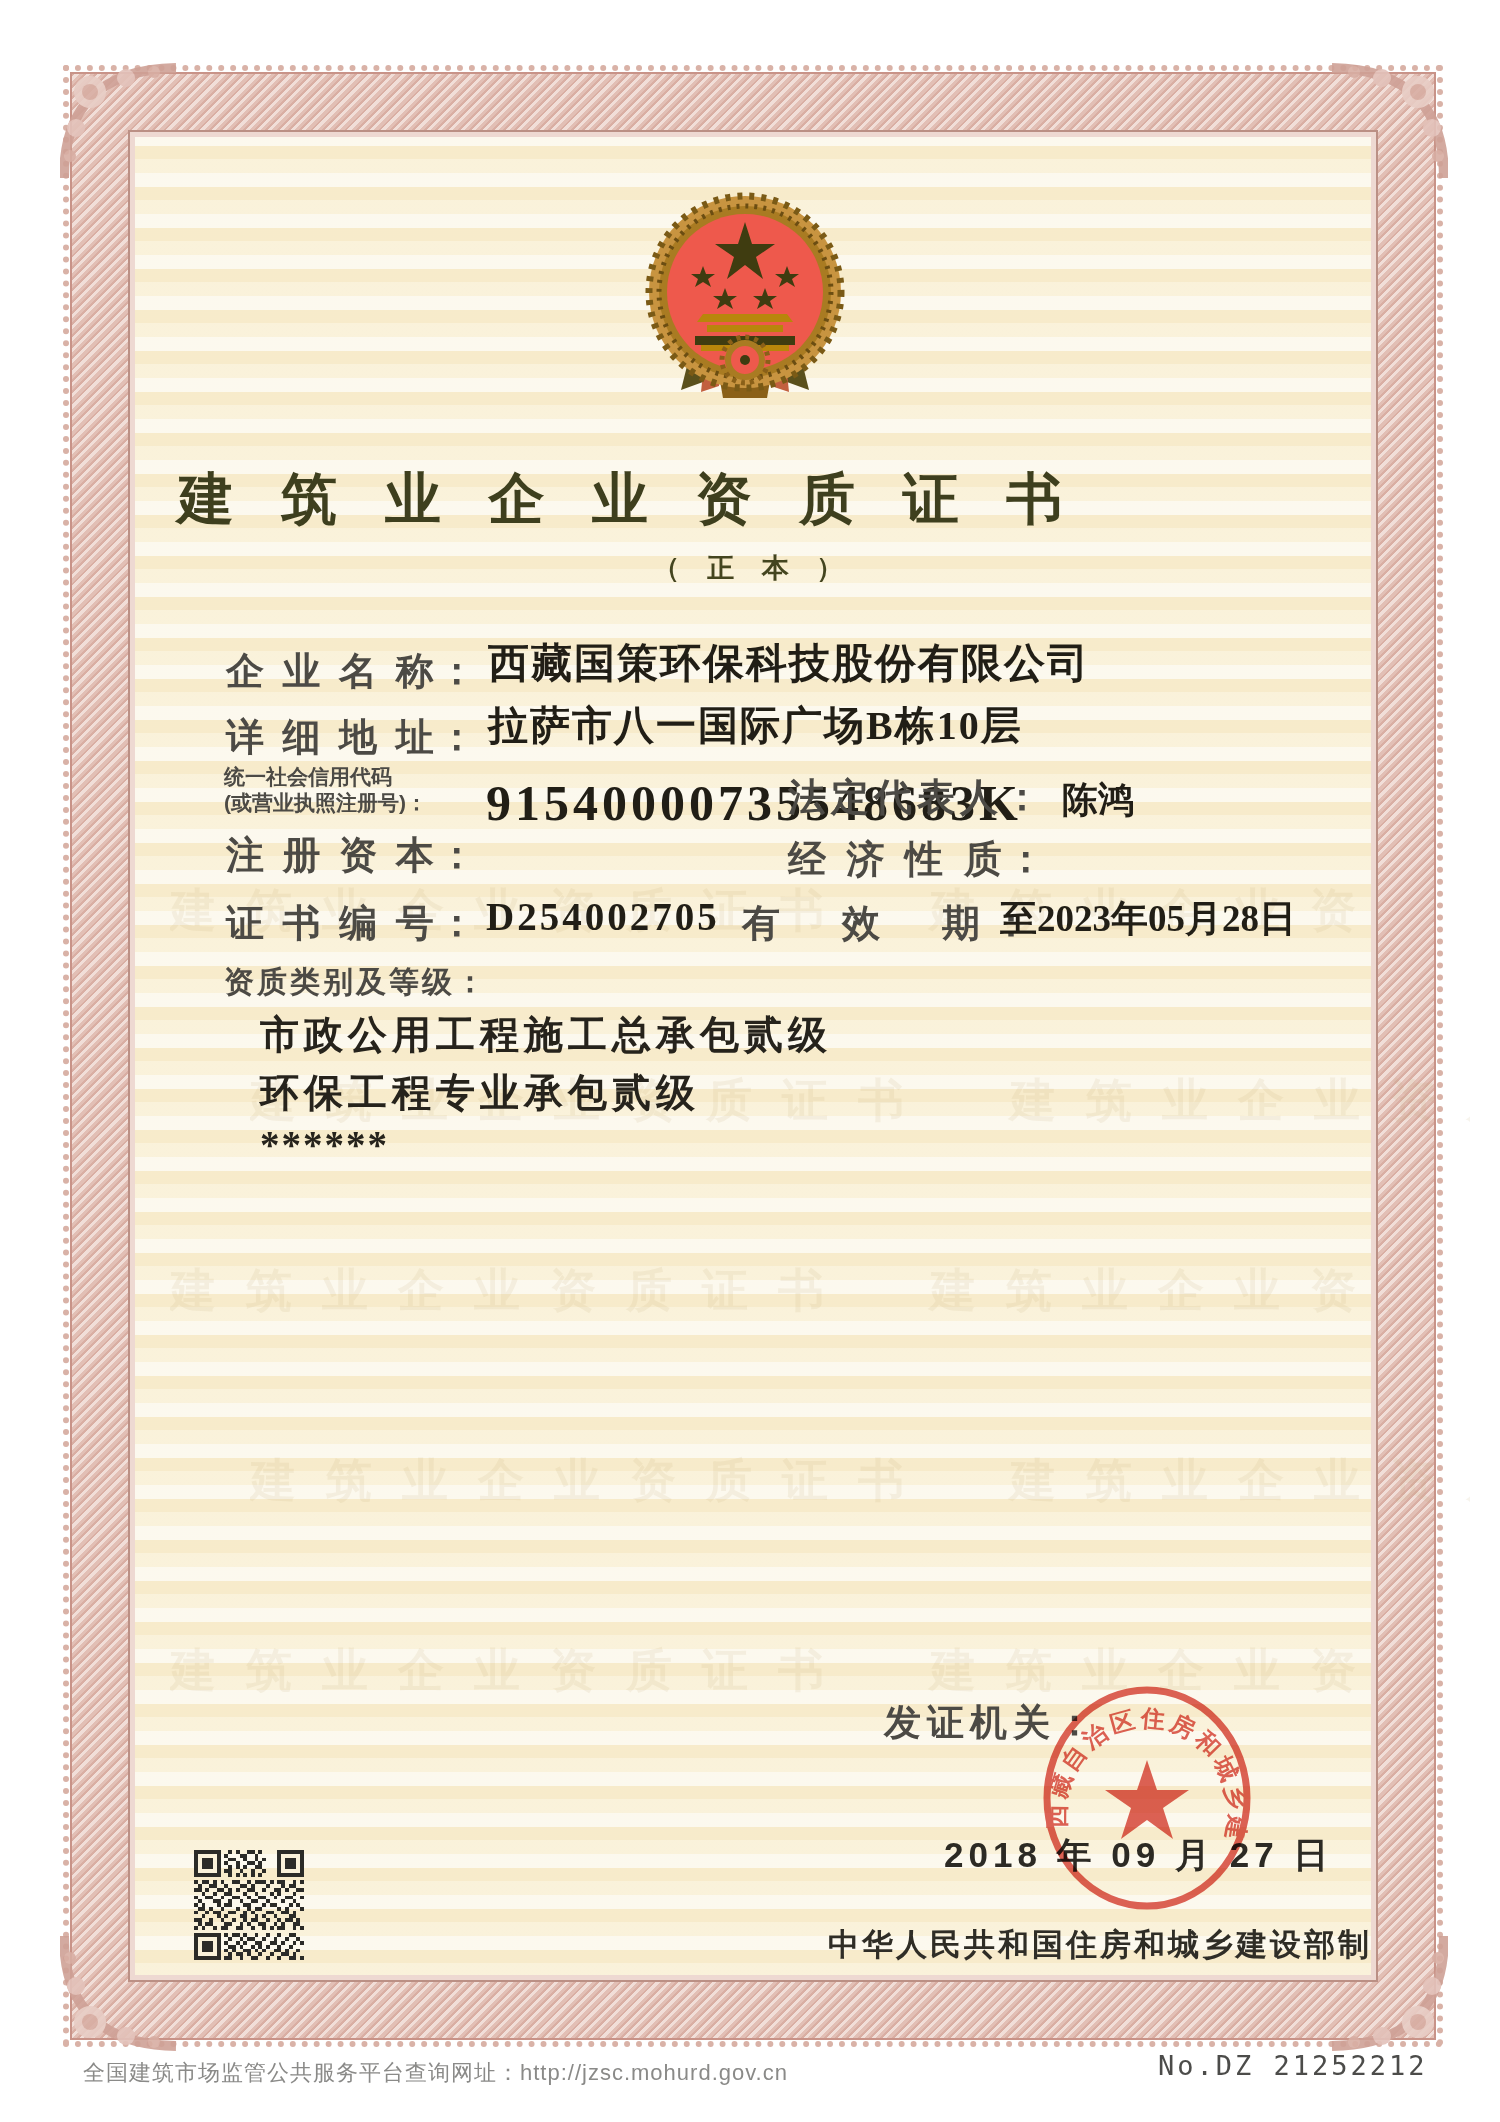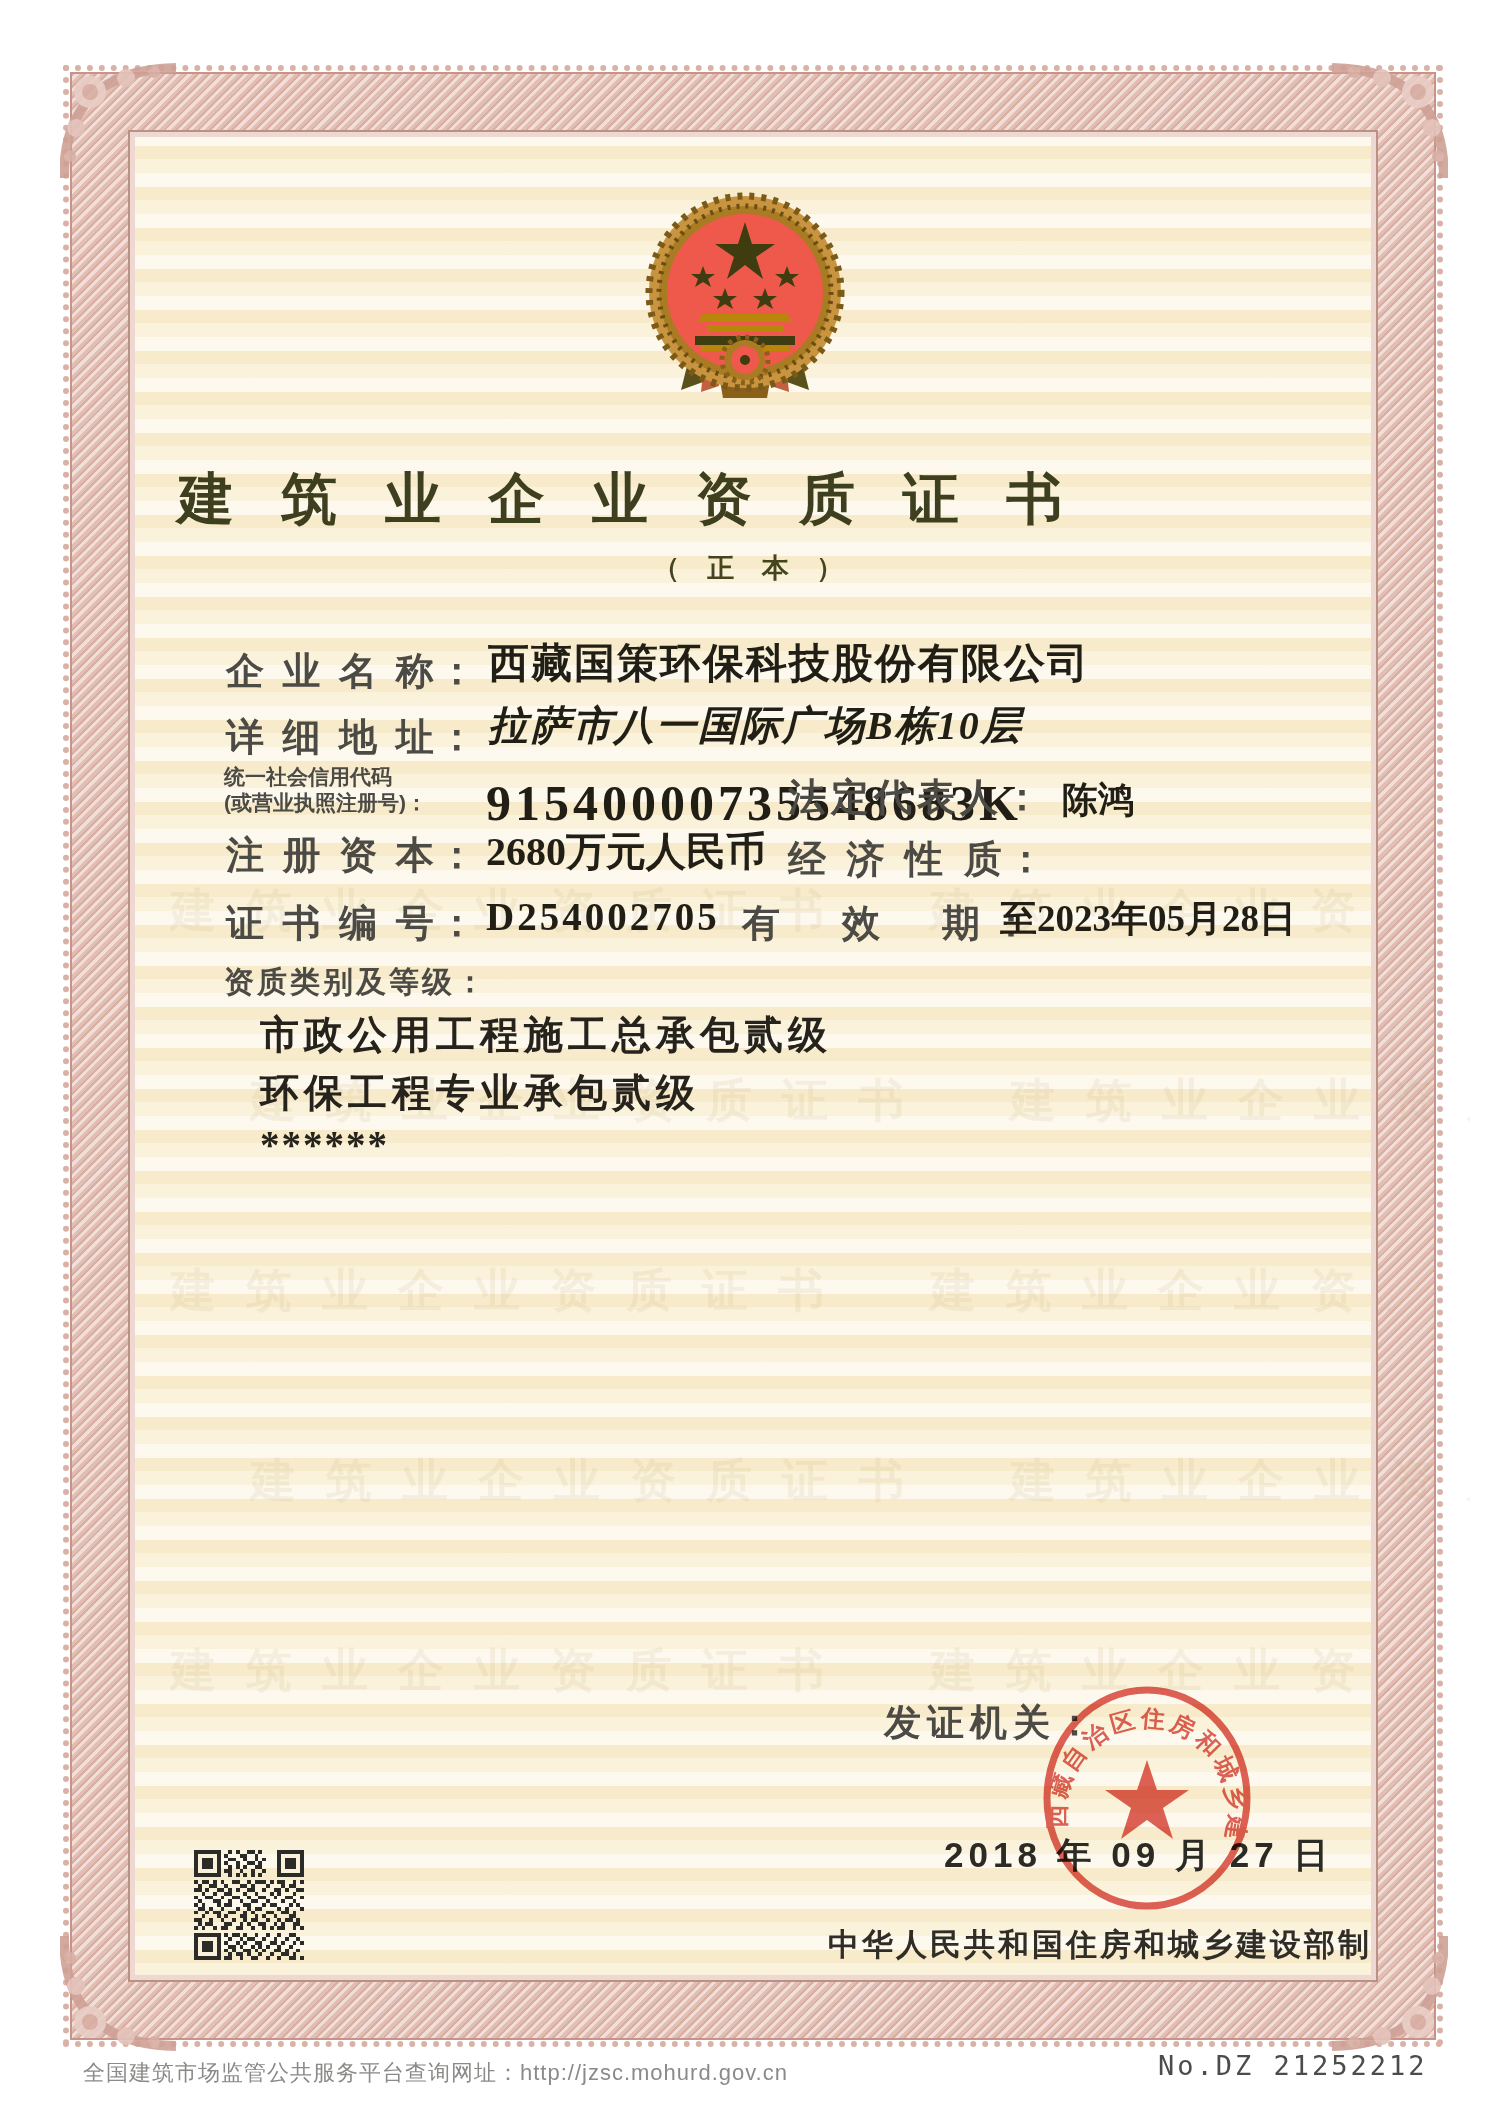--- a/index.html
+++ b/index.html
@@ -141,32 +141,31 @@
     </svg>
   </div>
 
   <div class="abs title">建 筑 业 企 业 资 质 证 书</div>
   <div class="abs subtitle">（ 正 本 ）</div>
 
   <div class="abs lbl" style="left:226px;top:646px;">企 业 名 称：</div>
   <div class="abs val" style="left:488px;top:636px;font-size:41px;letter-spacing:2px;">西藏国策环保科技股份有限公司</div>
 
   <div class="abs lbl" style="left:226px;top:712px;">详 细 地 址：</div>
-  <div class="abs val" style="left:488px;top:698px;font-size:40px;letter-spacing:2px;font-style:italic;">拉萨市八一国际广场B栋10层</div>
+  <div class="abs val" style="left:488px;top:698px;font-size:40px;letter-spacing:2px;">拉萨市八一国际广场B栋10层</div>
 
   <div class="abs" style="left:224px;top:764px;width:260px;">
     <div class="lbl-sm">统一社会信用代码</div>
     <div class="lbl-sm">(或营业执照注册号)：</div>
   </div>
   <div class="abs val" style="left:486px;top:774px;font-size:50px;letter-spacing:4px;">91540000735548683K</div>
   <div class="abs lbl" style="left:788px;top:772px;letter-spacing:5px;">法定代表人：</div>
   <div class="abs val" style="left:1062px;top:776px;font-size:36px;">陈鸿</div>
 
   <div class="abs lbl" style="left:226px;top:830px;">注 册 资 本：</div>
-  <div class="abs val" style="left:486px;top:824px;font-size:40px;">2680万元人民币</div>
   <div class="abs lbl" style="left:788px;top:834px;letter-spacing:5px;">经 济 性 质：</div>
 
   <div class="abs lbl" style="left:226px;top:898px;">证 书 编 号：</div>
   <div class="abs val" style="left:486px;top:894px;font-size:39px;letter-spacing:3px;">D254002705</div>
   <div class="abs lbl" style="left:742px;top:898px;letter-spacing:12px;">有　效　期：</div>
   <div class="abs val" style="left:1000px;top:894px;font-size:37px;">至2023年05月28日</div>
 
   <div class="abs lbl" style="left:224px;top:962px;font-size:30px;letter-spacing:3px;">资质类别及等级：</div>
   <div class="abs qual" style="left:260px;top:1008px;">市政公用工程施工总承包贰级</div>
   <div class="abs qual" style="left:260px;top:1066px;">环保工程专业承包贰级</div>

